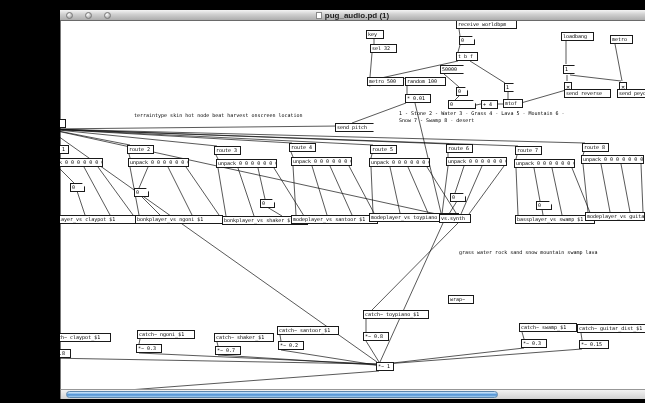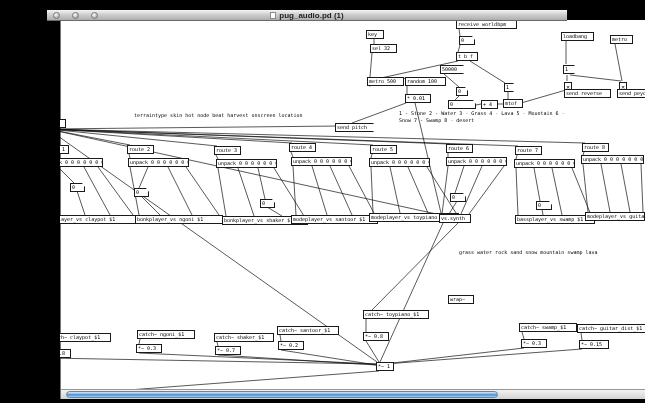--- a/index.html
+++ b/index.html
@@ -1,19 +1,19 @@
 <!DOCTYPE html>
 <html><head>
 <meta charset="utf-8">
 <style>
   html,body{margin:0;padding:0}
   body{width:645px;height:403px;background:#000;position:relative;overflow:hidden;
        font-family:"DejaVu Sans Mono",monospace}
   
-  .titlebar{position:absolute;left:47px;top:10px;width:520px;height:10px;
+  .titlebar{position:absolute;left:60px;top:10px;width:585px;height:10px;
     background:linear-gradient(#f4f4f4,#cfcfcf 45%,#adadad);border-bottom:1px solid #6a6a6a;
     box-sizing:content-box}
   .traffic{position:absolute;top:1.5px;left:6px;display:flex;gap:12px}
   .light{width:7px;height:7px;border-radius:50%;
     background:radial-gradient(circle at 35% 30%,#ffffff,#c2c2c2 55%,#8d8d8d);
     border:1px solid #7a7a7a;box-sizing:border-box}
   .title-wrap{position:absolute;left:0;right:0;top:0;height:10px;display:flex;
     align-items:center;justify-content:center;gap:3px;
     font:bold 8px "Liberation Sans",sans-serif;color:#222}
   .doc-icon{display:inline-block;width:6px;height:7px;background:#fff;border:1px solid #8a8a8a;

